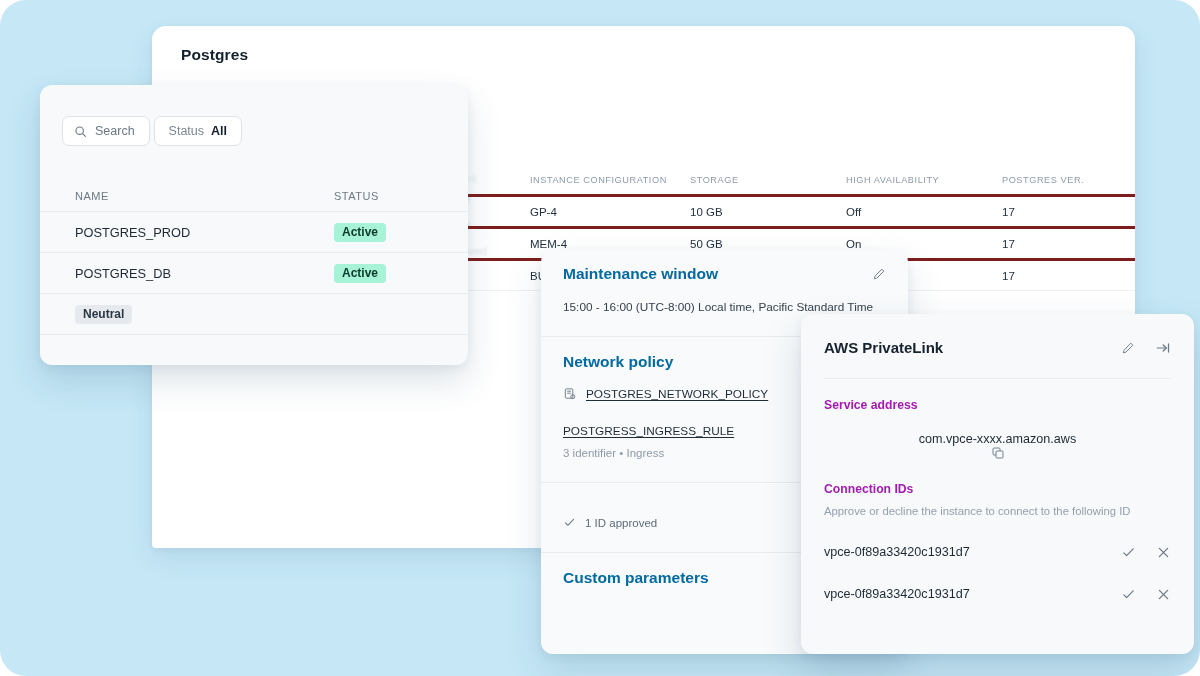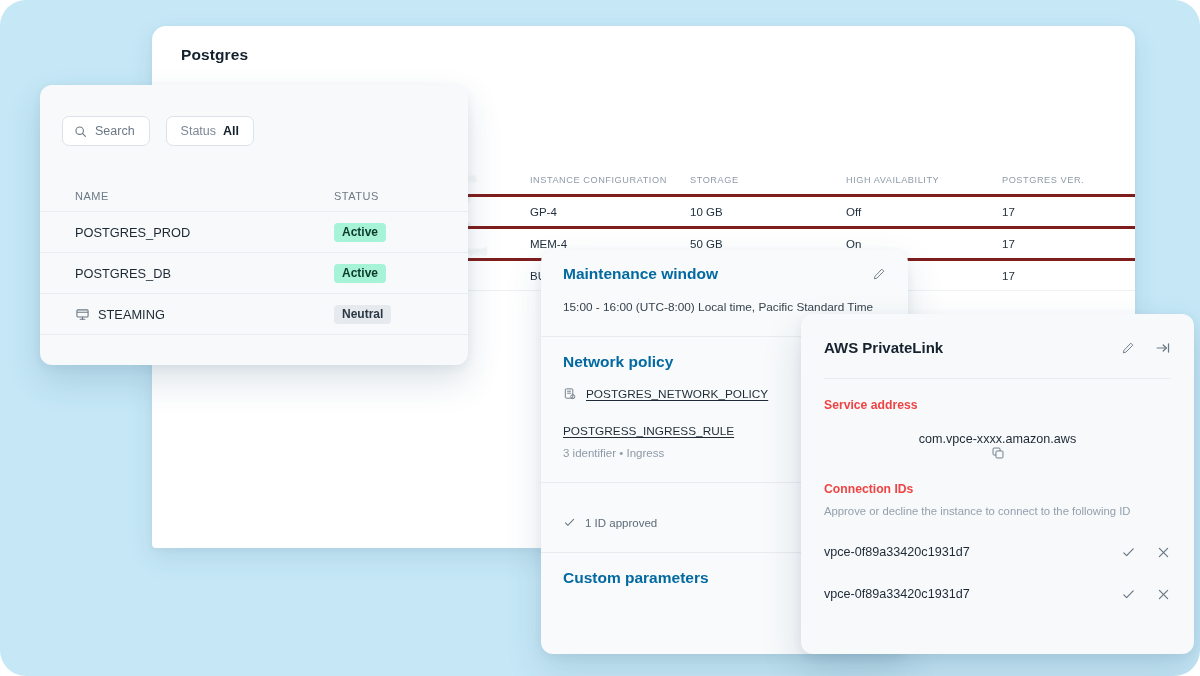--- a/index.html
+++ b/index.html
@@ -116,21 +116,21 @@
     border-radius: 12px;
     box-shadow: 0 16px 34px rgba(40, 80, 110, 0.16),
                 0 3px 10px rgba(40, 80, 110, 0.07);
     overflow: hidden;
   }
   .lp-toolbar {
     position: absolute;
     left: 22px;
     top: 31px;
     display: flex;
-    gap: 16px;
+    gap: 4px;
   }
   .search-box {
     display: flex;
     align-items: center;
     gap: 8px;
     border: 1px solid #dde3e9;
     border-radius: 7px;
     background: #ffffff;
     height: 28px;
     padding: 0 14px 0 11px;
@@ -250,21 +250,21 @@
   }
   .pl-pad { padding: 0 23px; }
   .pl-title {
     font-size: 15px;
     font-weight: bold;
     color: #16222e;
   }
   .pl-label {
     font-size: 12.2px;
     font-weight: bold;
-    color: #ef4444;
+    color: #a21caf;
   }
   .pl-value {
     font-size: 12.6px;
     color: #1d2a36;
   }
   .pl-hint {
     font-size: 11.3px;
     color: #93a0ad;
   }
   .id-row {
@@ -387,31 +387,20 @@
       </div>
 
       <div class="lp-row">
         <div class="n">
           <span>POSTGRES_DB</span>
         </div>
         <div><span class="badge active">Active</span></div>
       </div>
 
       <div class="lp-row">
-        <div class="n">
-          <span class="ic">
-            <svg width="15" height="15" viewBox="0 0 18 18" fill="none" stroke="currentColor" stroke-width="1.3">
-              <rect x="2.3" y="3.4" width="13.4" height="8.6" rx="1.2"></rect>
-              <line x1="2.3" y1="6.3" x2="15.7" y2="6.3"></line>
-              <line x1="9" y1="12" x2="9" y2="14.6" stroke-linecap="round"></line>
-              <line x1="6.2" y1="14.6" x2="11.8" y2="14.6" stroke-linecap="round"></line>
-            </svg>
-          </span>
-          <span>STEAMING</span>
-        </div>
         <div><span class="badge neutral">Neutral</span></div>
       </div>
 
       <div style="border-top:1px solid #e8edf1;height:20px;"></div>
     </div>
   </div>
 
   <div class="detail-panel">
 
     <div class="dp-pad" style="padding-top:15px;">

